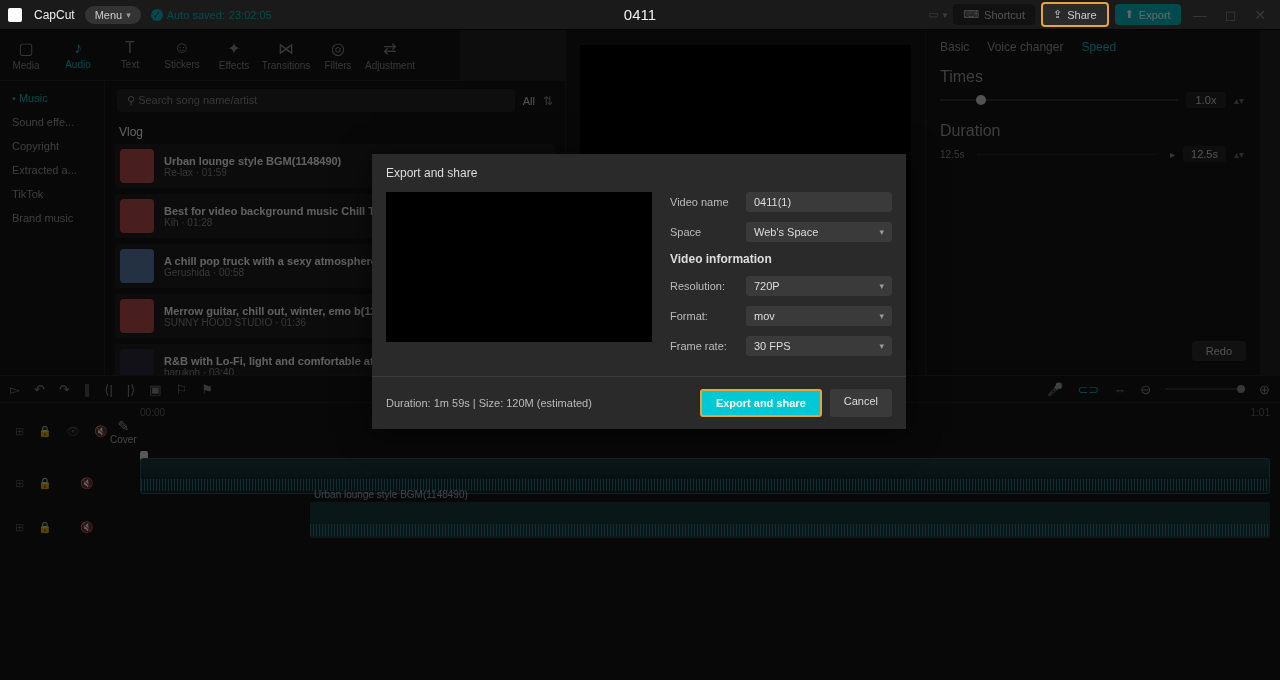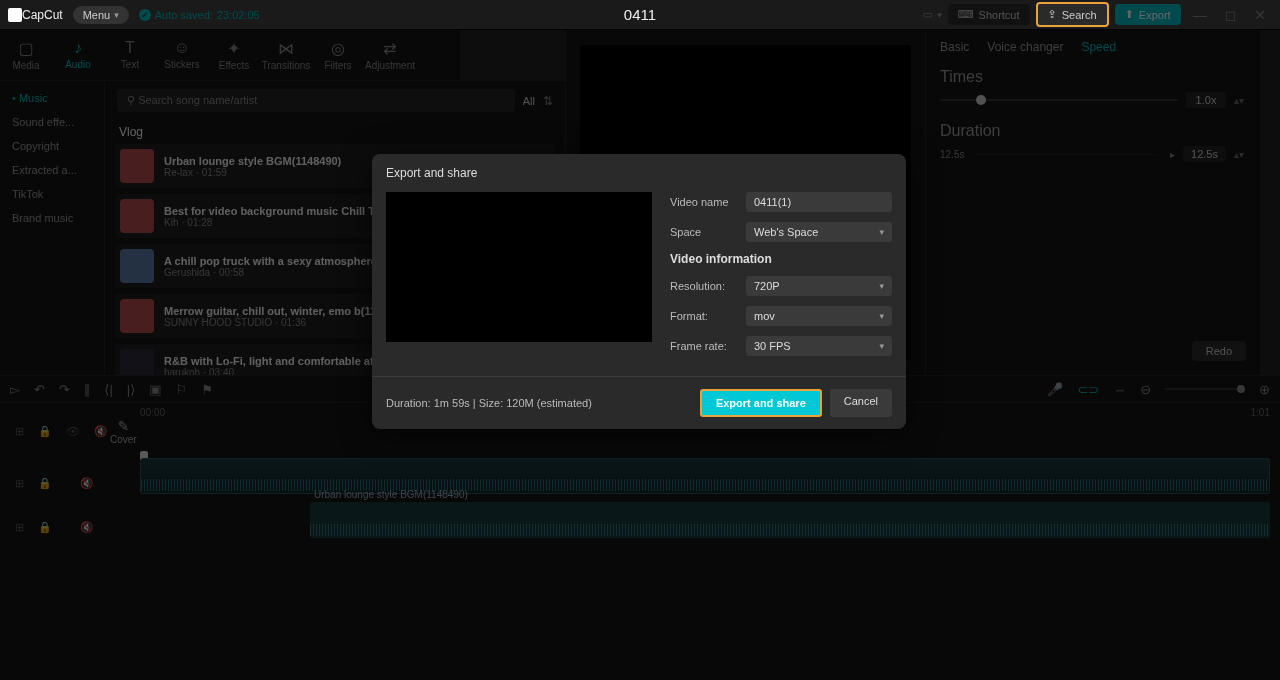--- a/index.html
+++ b/index.html
@@ -1,19 +1,19 @@
 <!DOCTYPE html>
 <html><head>
 <meta charset="utf-8">
 <style>
 * { margin: 0; padding: 0; box-sizing: border-box; font-family: -apple-system, BlinkMacSystemFont, "Segoe UI", Arial, sans-serif; }
 body { background: #0d0d0d; color: #ccc; width: 1280px; height: 680px; overflow: hidden; position: relative; font-size: 12px; }
 
 .topbar { height: 30px; background: #1a1a1a; display: flex; align-items: center; padding: 0 8px; border-bottom: 1px solid #000; }
-.logo { display: flex; align-items: center; gap: 0; color: #eee; font-size: 12px; font-weight: 500; }
+.logo { display: flex; align-items: center; gap: 12px; color: #eee; font-size: 12px; font-weight: 500; }
 .logo-icon { width: 14px; height: 14px; background: #fff; border-radius: 2px; display:inline-block; }
 .menu-btn { background: #333; color: #ccc; padding: 3px 10px; border-radius: 9px; margin-left: 10px; font-size: 11px; display:flex; align-items:center; gap:4px; }
 .autosaved { margin-left: 10px; color: #00b8c4; font-size: 11px; display:flex; align-items:center; gap:4px; }
 .check-icon { width:12px; height:12px; border-radius:50%; background:#00b8c4; display:inline-flex; align-items:center; justify-content:center; color:#111; font-size:9px; }
 .project-name { position:absolute; left:50%; transform:translateX(-50%); color:#eee; font-size:15px; }
 .top-right { margin-left:auto; display:flex; align-items:center; gap:6px; }
 .btn { background:#2a2a2a; color:#ccc; padding:4px 10px; border-radius:4px; font-size:11px; display:flex; align-items:center; gap:5px; }
 .btn.share { border:2px solid #e8a33d; }
 .btn.export { background:#00b8c4; color:#fff; }
 .win-ctrl { color:#888; padding:0 6px; font-size:14px; cursor:pointer; }
@@ -76,21 +76,21 @@
 .row-ctrls { position:absolute; left:15px; color:#555; font-size:11px; display:flex; gap:14px; }
 .tl-tracks { position:absolute; left:140px; right:10px; top:55px; }
 .video-track { height:36px; background:linear-gradient(#1a3a3f,#0d2428); border:1px solid #2a5560; border-radius:3px; margin-bottom:8px; position:relative; }
 .audio-track { height:36px; background:#1a3a3f; border-radius:3px; position:relative; margin-left:170px; }
 .audio-label { position:absolute; top:-13px; left:4px; color:#9ab; font-size:10px; }
 .wave { position:absolute; bottom:2px; left:0; right:0; height:12px; background:repeating-linear-gradient(90deg,#3a8a95 0 1px,transparent 1px 3px); opacity:.7; }
 .time-ruler { position:absolute; top:0; left:140px; right:10px; color:#666; font-size:10px; padding:4px 0; }
 .playhead-knob { position:absolute; left:140px; top:48px; width:8px; height:10px; background:#ddd; border-radius:2px; }
 
 
-.modal { position:absolute; left:372px; top:154px; width:534px; background:#2a2a2a; border-radius:8px; box-shadow:0 4px 30px rgba(0,0,0,.6); z-index:50; }
+.modal { position:absolute; left:372px; top:154px; width:534px; background:#2a2a2a; border-radius:0; box-shadow:0 4px 30px rgba(0,0,0,.6); z-index:50; }
 .modal-head { padding:12px 14px; color:#ddd; font-size:12px; }
 .modal-body { display:flex; padding:0 14px 10px; gap:18px; }
 .preview { width:266px; height:150px; background:#000; }
 .form { flex:1; }
 .frow { display:flex; align-items:center; margin-bottom:10px; font-size:11px; }
 .flabel { width:76px; color:#bbb; }
 .finput { flex:1; background:#3a3a3a; color:#ddd; padding:4px 8px; border-radius:3px; font-size:11px; }
 .fselect { flex:1; background:#3a3a3a; color:#ddd; padding:4px 8px; border-radius:3px; font-size:11px; display:flex; justify-content:space-between; align-items:center; }
 .section-h { color:#ddd; font-weight:600; font-size:12px; margin:6px 0 10px; }
 .modal-foot { border-top:1px solid #3a3a3a; padding:12px 14px; display:flex; align-items:center; }
@@ -122,21 +122,21 @@
   </div>
   <div class="project-name">0411</div>
   <div class="top-right">
     <div class="ratio-box dim">▭ <span class="chev">▾</span></div>
     <div class="btn dim">
       <span>⌨</span>
       <span>Shortcut</span>
     </div>
     <div class="btn share">
       <span>⇪</span>
-      <span>Search</span>
+      <span>Share</span>
     </div>
     <div class="btn export dim">
       <span>⬆</span>
       <span>Export</span>
     </div>
     <span class="win-ctrl dim">—</span>
     <span class="win-ctrl dim">◻</span>
     <span class="win-ctrl dim">✕</span>
   </div>
 </div>

